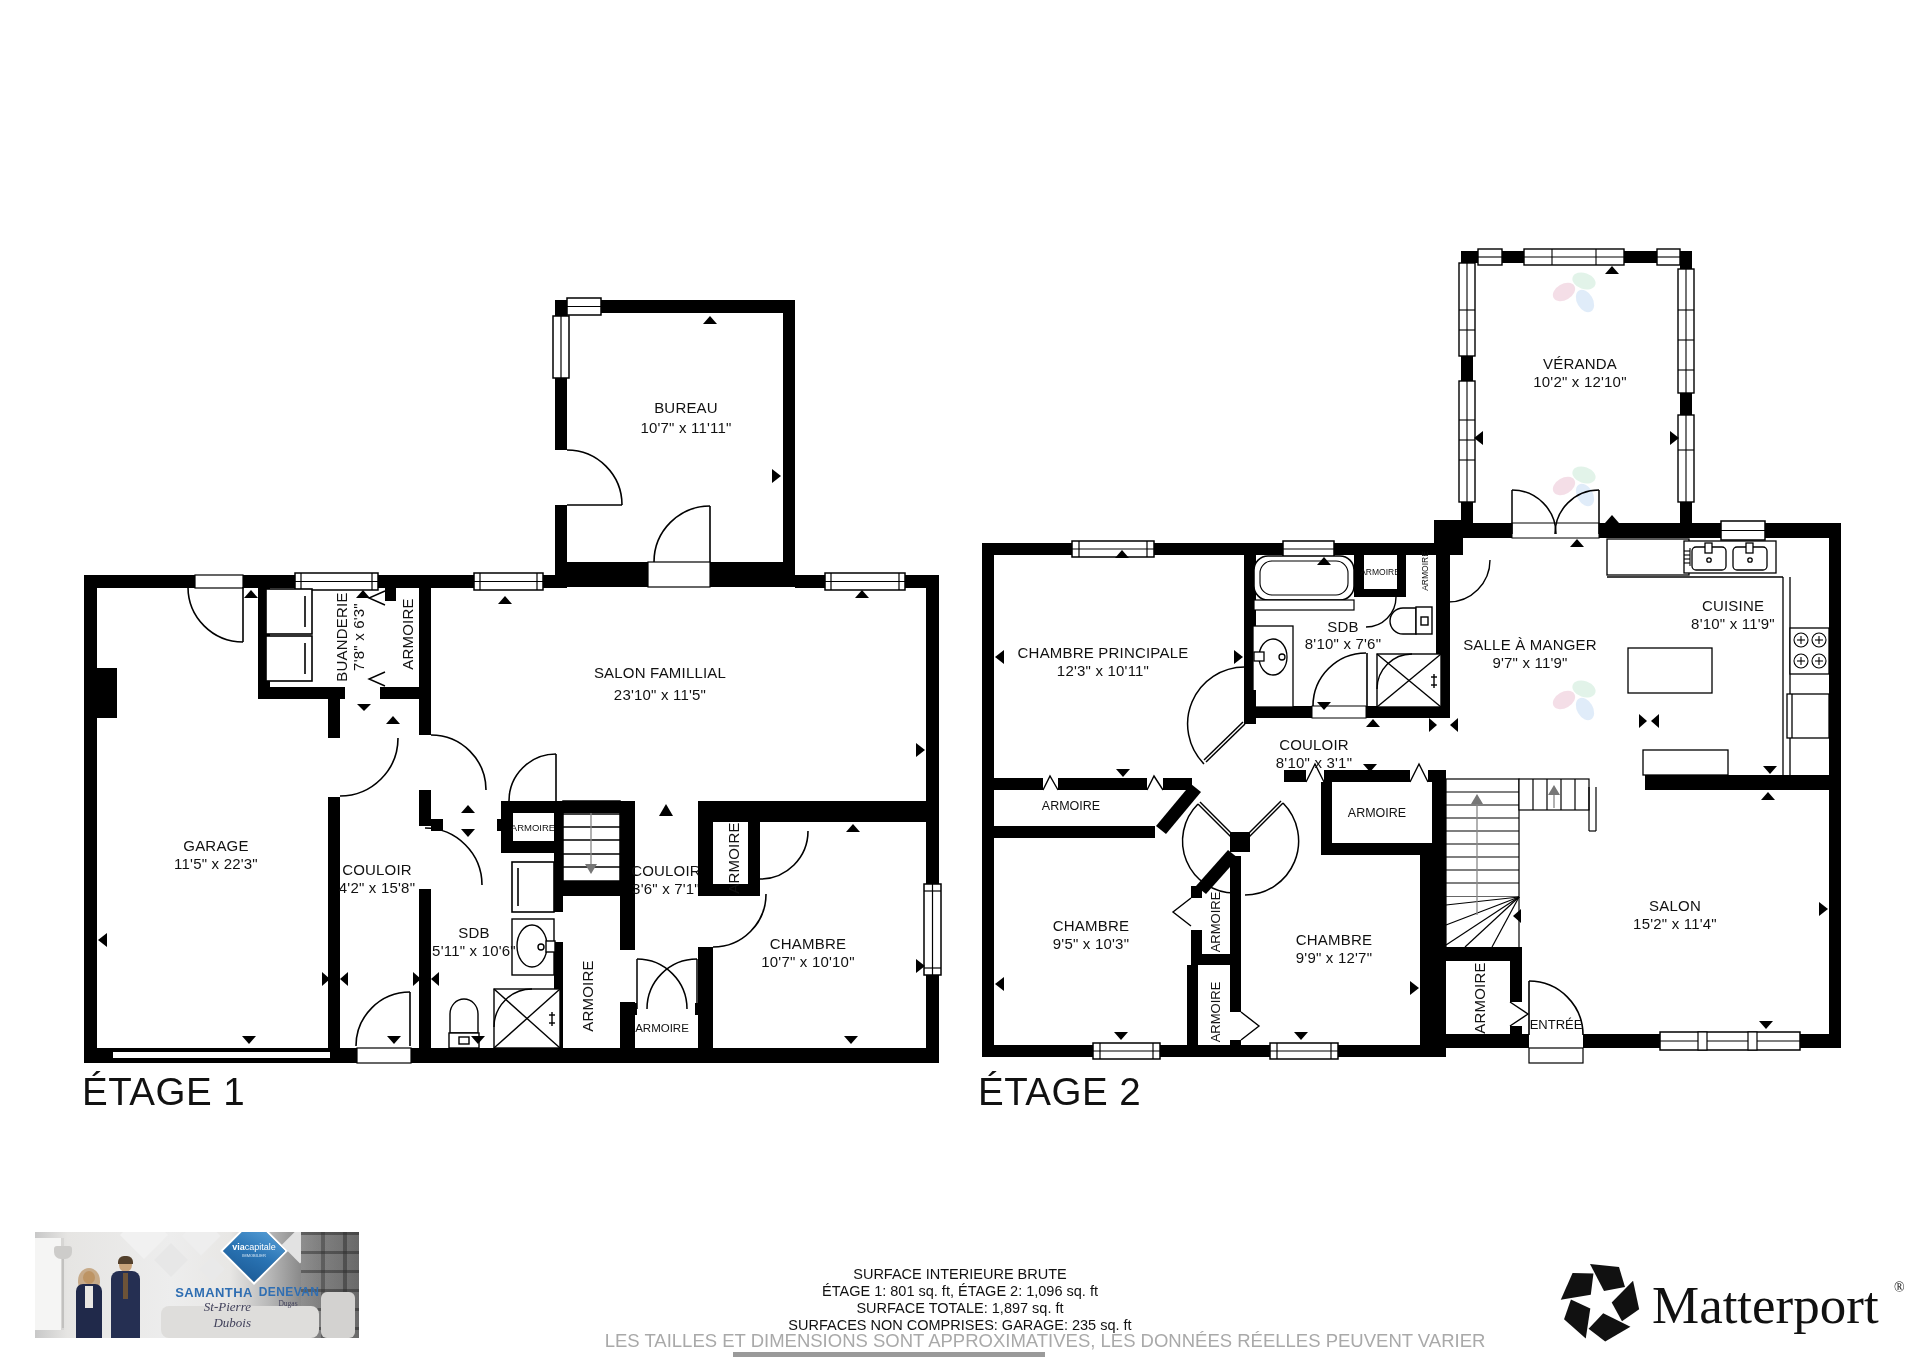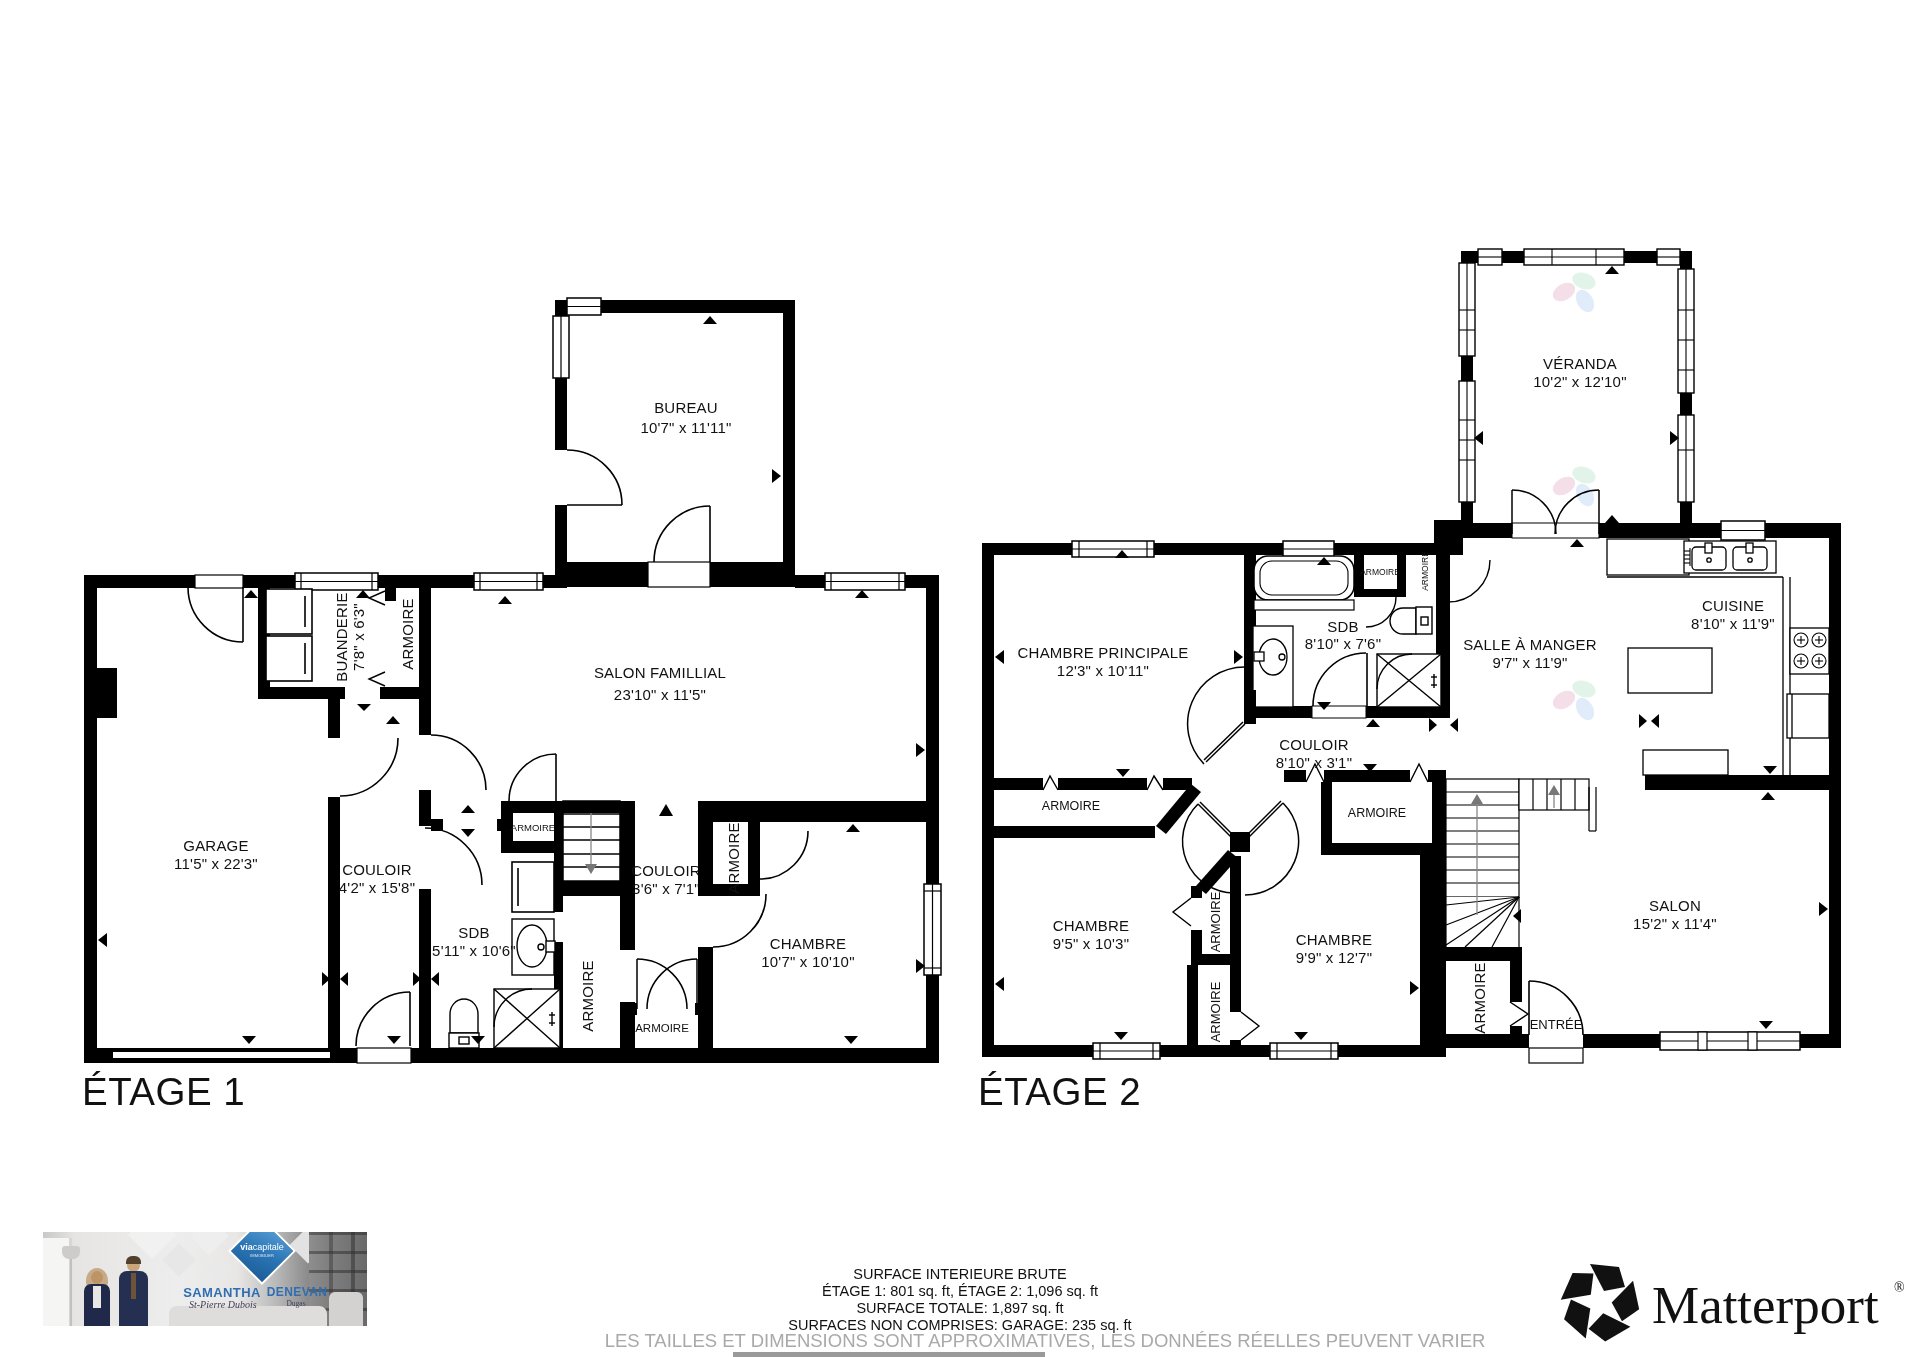--- a/index.html
+++ b/index.html
@@ -870,21 +870,21 @@
 <path d="M1590,1264 L1619,1267 L1625,1287 L1604,1291 Z" transform="rotate(144 1600 1302)"></path>
 <path d="M1590,1264 L1619,1267 L1625,1287 L1604,1291 Z" transform="rotate(216 1600 1302)"></path>
 <path d="M1590,1264 L1619,1267 L1625,1287 L1604,1291 Z" transform="rotate(288 1600 1302)"></path>
 </g>
 
 <text x="1652" y="1323" style="font-family:'Liberation Serif',serif;font-size:53px;fill:#111;">Matterport</text>
 
 <text x="1894" y="1292" style="font-family:'Liberation Serif',serif;font-size:14px;fill:#111;">®</text>
 </svg>
 
-<div style="position:absolute;left:43px;top:1232px;width:324px;height:94px;background:linear-gradient(90deg,#c8c8c8 0%,#e6e5e3 10%,#ededed 42%,#e8e7e5 60%,#b9b9b9 72%,#8a8a8a 82%,#757575 100%);overflow:hidden;">
+<div style="position:absolute;left:35px;top:1232px;width:324px;height:106px;background:linear-gradient(90deg,#c8c8c8 0%,#e6e5e3 10%,#ededed 42%,#e8e7e5 60%,#b9b9b9 72%,#8a8a8a 82%,#757575 100%);overflow:hidden;">
 
   <div style="position:absolute;left:0;top:6px;width:26px;height:92px;background:#f5f5f4;border-right:3px solid #d7d6d4;"></div>
 
   <div style="position:absolute;left:92px;top:-14px;width:34px;height:34px;background:#f1f1f1;transform:rotate(45deg);"></div>
   <div style="position:absolute;left:124px;top:16px;width:24px;height:24px;background:#e7e7e7;transform:rotate(45deg);"></div>
   <div style="position:absolute;left:152px;top:-10px;width:28px;height:28px;background:#eeeeee;transform:rotate(45deg);"></div>
   <div style="position:absolute;left:252px;top:0px;width:26px;height:26px;background:#e2e2e2;transform:rotate(45deg);"></div>
   <div style="position:absolute;left:168px;top:28px;width:18px;height:18px;background:#e9e9e9;transform:rotate(45deg);"></div>
 
   <div style="position:absolute;right:0;top:0;width:58px;height:106px;background:linear-gradient(90deg,#8d8d8d 0%,#7d7d7d 30%,#6e6e6e 70%,#616161 100%);"></div>
@@ -911,16 +911,16 @@
     <div style="position:absolute;left:2px;top:13px;width:29px;height:67px;border-radius:8px 8px 0 0;background:#252f52;"></div>
     <div style="position:absolute;left:14px;top:15px;width:5px;height:26px;background:#6d5338;"></div>
   </div>
 
   <div style="position:absolute;left:197px;top:-3px;width:44px;height:44px;background:linear-gradient(160deg,#58a0d8 0%,#2a74b4 55%,#1d5d99 100%);transform:rotate(45deg);box-shadow:0 0 0 2px #fff;"></div>
   <div style="position:absolute;left:191px;top:10px;width:56px;text-align:center;color:#fff;font-size:9px;font-weight:bold;">via<span style="font-weight:normal;">capitale</span></div>
   <div style="position:absolute;left:191px;top:21px;width:56px;text-align:center;color:#dce9f5;font-size:4px;">IMMOBILIER</div>
 
   <div style="position:absolute;left:136px;top:53px;width:86px;text-align:center;color:#2f6eb2;font-weight:bold;font-size:13px;letter-spacing:0.4px;">SAMANTHA</div>
   <div style="position:absolute;left:212px;top:53px;width:84px;text-align:center;color:#2f6eb2;font-weight:bold;font-size:12px;letter-spacing:0.4px;">DENEVAN</div>
-  <div style="position:absolute;left:146px;top:67px;width:70px;text-align:left;color:#42425c;font-style:italic;font-size:10px;font-family:'Liberation Serif',serif;">St-Pierre Dubois</div>
+  <div style="position:absolute;left:146px;top:67px;width:70px;text-align:right;color:#42425c;font-style:italic;font-size:13px;font-family:'Liberation Serif',serif;">St-Pierre Dubois</div>
   <div style="position:absolute;left:220px;top:67px;width:66px;text-align:center;color:#42425c;font-size:7.5px;font-family:'Liberation Serif',serif;">Dugas</div>
 </div>
 </div>
 
 </body></html>

